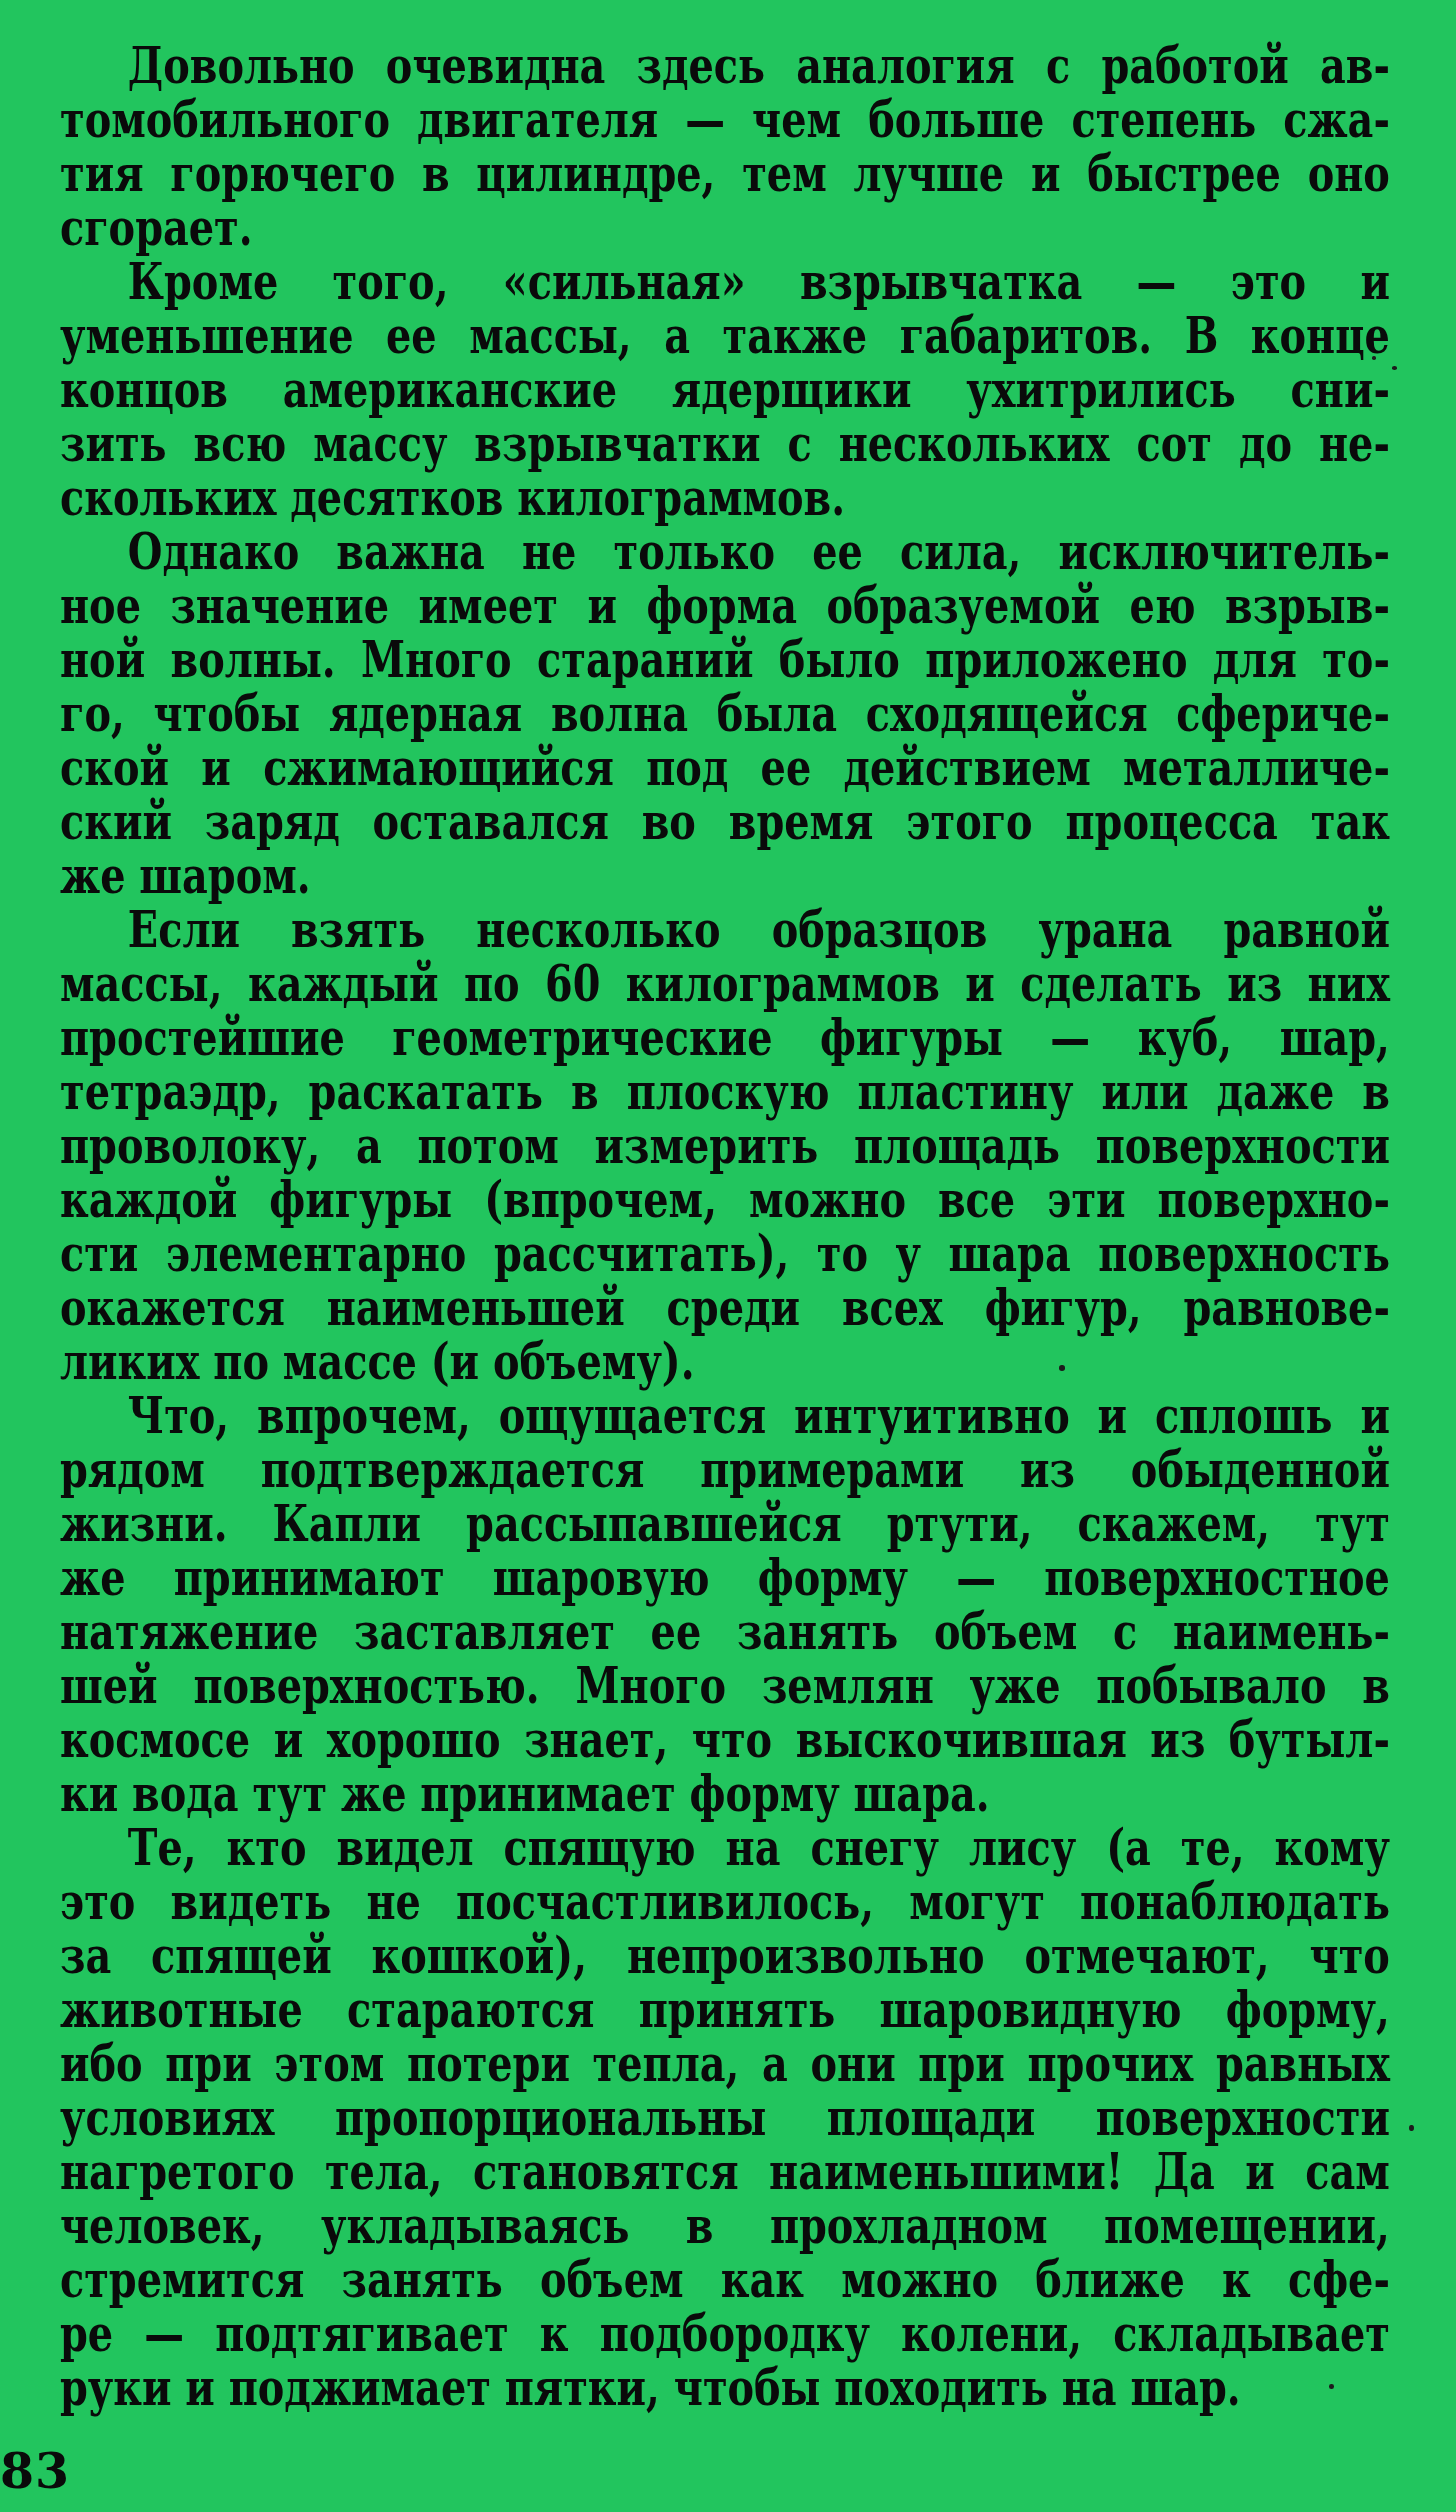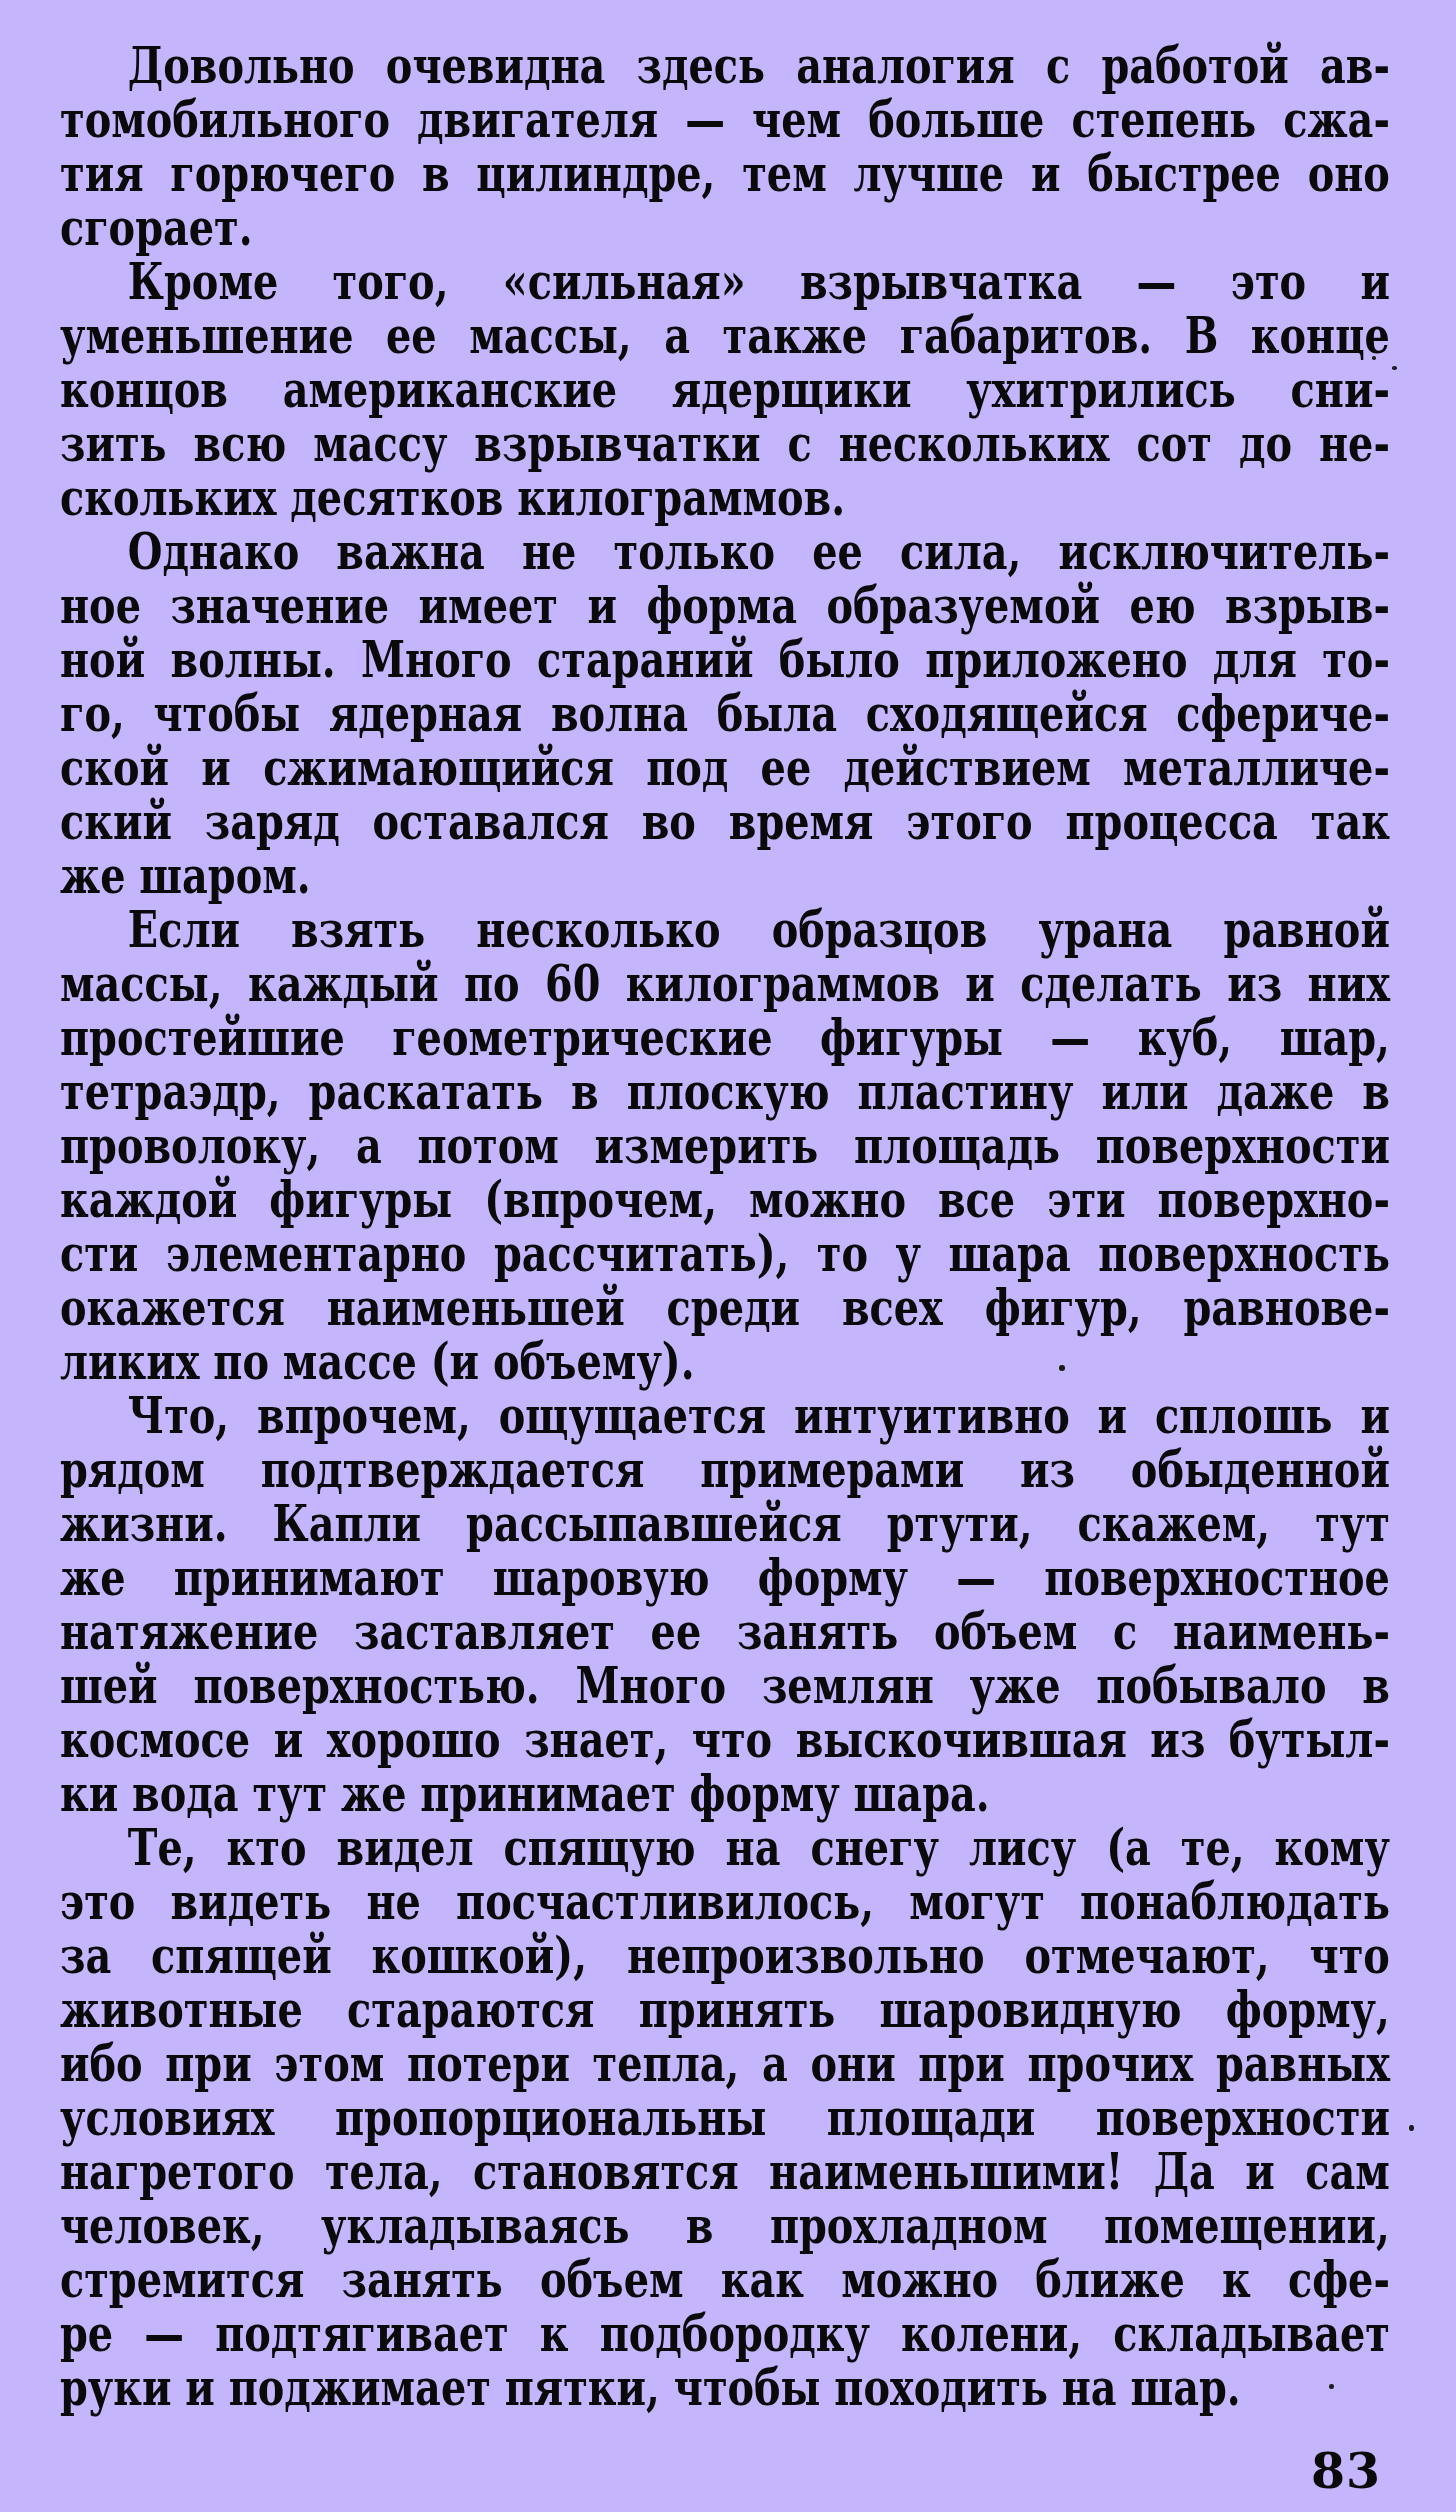--- a/index.html
+++ b/index.html
@@ -10,21 +10,21 @@
     width: 1457px;
     height: 2512px;
     position: relative;
     background: #fdfdfd;
     overflow: hidden;
     font-family: "DejaVu Serif", serif;
   }
   .page {
     position: absolute;
     inset: 0;
-    background: #c4b5fd;
+    background: #22c55e;
   }
   
   .textblock {
     position: absolute;
     left: 60px;
     top: 38px;
     width: 1705px;              
     transform: scaleX(0.78);
     transform-origin: 0 0;
     color: #0a0a0a;
@@ -44,21 +44,21 @@
   }
   .textline.para-end {
     text-align-last: left;
     -moz-text-align-last: left;
   }
   .pageno {
     position: absolute;
     top: 2442px;
     left: 0;
     width: 1381px;
-    text-align: right;
+    text-align: left;
     color: #0a0a0a;
     font-weight: bold;
     font-size: 49px;
     letter-spacing: 0.9px;
   }
   .speck {
     position: absolute;
     background: #1c1c1c;
     border-radius: 50%;
   }

